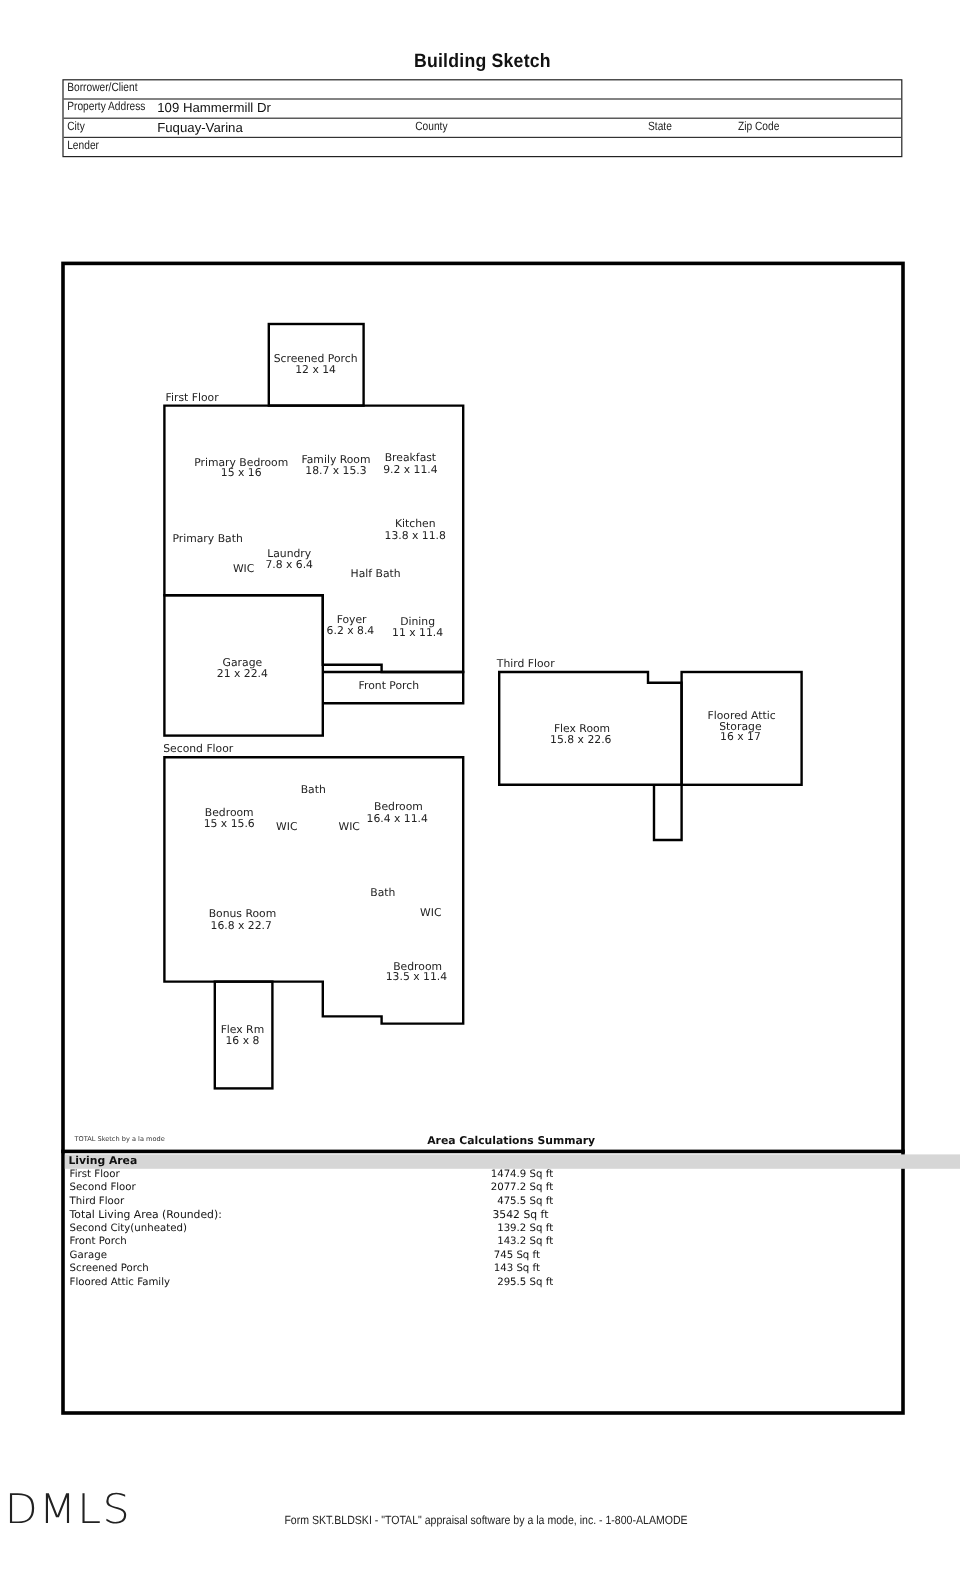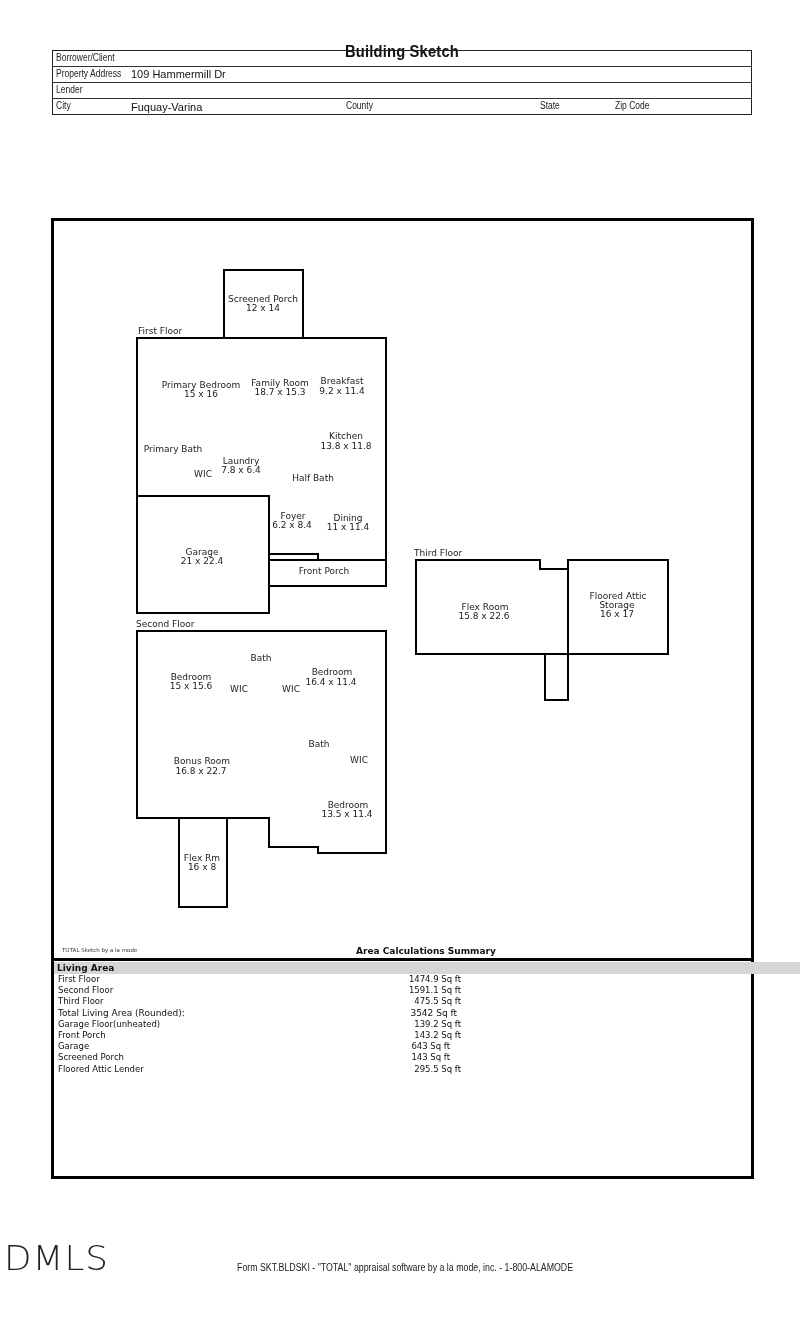--- a/index.html
+++ b/index.html
@@ -1,18 +1,18 @@
 <!DOCTYPE html>
 <html><head>
 <meta charset="utf-8">
 <style>
   html, body { margin: 0; padding: 0; background: #ffffff; }
   body { width: 800px; height: 1317px; position: relative; overflow: hidden; font-family: "DejaVu Sans", sans-serif; color: #111; }
   .title { position: absolute; top: 43px; left: 0; width: 804px; text-align: center; font-family: "Liberation Sans", sans-serif; font-weight: bold; font-size: 16px; transform: scaleX(0.92); letter-spacing: 0.2px; }
-  .header-table { position: absolute; left: 52px; top: 50px; width: 700px; border: 1.5px solid #222; box-sizing: border-box; }
+  .header-table { position: absolute; left: 52px; top: 66px; width: 700px; border: 1.5px solid #222; box-sizing: border-box; }
   .hrow { position: relative; height: 15px; border-bottom: 1px solid #333; font-family: "Liberation Sans", sans-serif; }
   .hrow:last-child { border-bottom: none; }
   .hlabel { position: absolute; left: 3px; top: 1px; font-size: 10px; color: #222; transform: scaleX(0.85); transform-origin: left; white-space: nowrap; }
   .hval { position: absolute; top: 1px; font-size: 11px; color: #111; white-space: nowrap; text-align: right; }
   .frame { position: absolute; left: 51px; top: 218px; width: 703px; height: 961px; border: 3px solid #000; box-sizing: border-box; }
   .sketch { position: absolute; left: 0; top: 0; }
   .sk-label { font-family: "DejaVu Sans", sans-serif; font-size: 9px; fill: #222; }
   .summary-head-small { position: absolute; left: 62px; top: 947px; font-size: 5.5px; color: #333; font-family: "DejaVu Sans", sans-serif; }
   .summary-title { position: absolute; left: 340px; top: 946px; font-size: 9px; font-weight: bold; font-family: "DejaVu Sans", sans-serif; margin-left: 16px; }
   .divider { position: absolute; left: 51px; top: 958px; width: 703px; height: 3px; background: #000; }
@@ -33,29 +33,29 @@
 <div class="header-table">
   <div class="hrow">
     <span class="hlabel">Borrower/Client</span>
     <span class="hval" style="left:78px"></span>
   </div>
   <div class="hrow">
     <span class="hlabel">Property Address</span>
     <span class="hval" style="left:78px">109 Hammermill Dr</span>
   </div>
   <div class="hrow">
-    <span class="hlabel">Lender</span>
-    <span class="hval" style="left:78px"></span>
-  </div>
-  <div class="hrow">
     <span class="hlabel">City</span>
     <span class="hval" style="left:78px;top:2px">Fuquay-Varina</span>
     <span class="hlabel" style="left:293px">County</span>
     <span class="hlabel" style="left:487px">State</span>
     <span class="hlabel" style="left:562px">Zip Code</span>
+  </div>
+  <div class="hrow">
+    <span class="hlabel">Lender</span>
+    <span class="hval" style="left:78px"></span>
   </div>
 </div>
 
 <div class="frame"></div>
 
 <svg class="sketch" width="800" height="960" viewBox="0 0 800 960">
   <g fill="none" stroke="#000" stroke-width="2" stroke-linejoin="miter">
 
     <rect x="224" y="270" width="79" height="68"></rect>
 
@@ -136,46 +136,46 @@
 <div class="divider"></div>
 
 <div class="area">
   <div class="area-section">Living Area</div>
   <div class="area-row">
     <span class="lbl">First Floor</span>
     <span class="val">1474.9 Sq ft</span>
   </div>
   <div class="area-row">
     <span class="lbl">Second Floor</span>
-    <span class="val">1591.1 Sq ft</span>
+    <span class="val">2077.2 Sq ft</span>
   </div>
   <div class="area-row">
     <span class="lbl">Third Floor</span>
     <span class="val">475.5 Sq ft</span>
   </div>
   <div class="area-row bold">
     <span class="lbl">Total Living Area (Rounded):</span>
     <span class="val" style="right:352px">3542 Sq ft</span>
   </div>
   <div class="area-row">
-    <span class="lbl">Garage Floor(unheated)</span>
+    <span class="lbl">Second City(unheated)</span>
     <span class="val">139.2 Sq ft</span>
   </div>
   <div class="area-row">
     <span class="lbl">Front Porch</span>
     <span class="val">143.2 Sq ft</span>
   </div>
   <div class="area-row">
     <span class="lbl">Garage</span>
-    <span class="val" style="right:359px">643 Sq ft</span>
+    <span class="val" style="right:359px">745 Sq ft</span>
   </div>
   <div class="area-row">
     <span class="lbl">Screened Porch</span>
     <span class="val" style="right:359px">143 Sq ft</span>
   </div>
   <div class="area-row">
-    <span class="lbl">Floored Attic Lender</span>
+    <span class="lbl">Floored Attic Family</span>
     <span class="val">295.5 Sq ft</span>
   </div>
 </div>
 
 <div class="logo">DMLS</div>
 <div class="footer">Form SKT.BLDSKI - "TOTAL" appraisal software by a la mode, inc. - 1-800-ALAMODE</div>
 
 </body></html>

